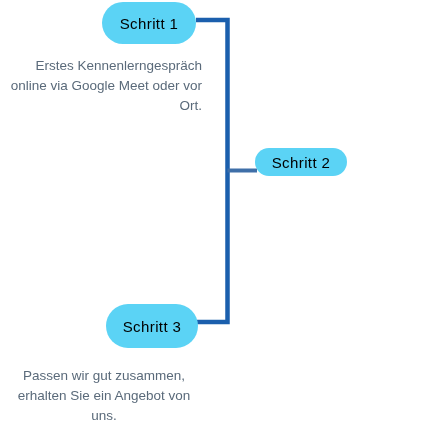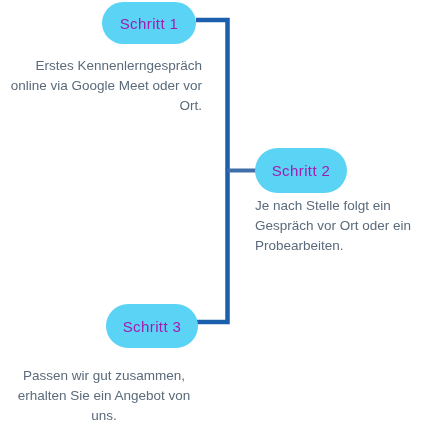--- a/index.html
+++ b/index.html
@@ -31,39 +31,39 @@
   }
 
   
   .pill {
     position: absolute;
     z-index: 2;
     display: flex;
     align-items: center;
     justify-content: center;
     border-radius: 999px;
-    color: #a21caf;
+    color: #000000;
     font-size: 15px;
     letter-spacing: 0.4px;
     line-height: 1;
     white-space: nowrap;
     box-sizing: border-box;
   }
 
   #pill-1 {
     left: 102px;
     top: 2px;
     width: 94px;
     height: 42px;
   }
   #pill-2 {
     left: 255px;
     top: 148px;
     width: 92px;
-    height: 45px;
+    height: 28px;
     text-align: right;
   }
   #pill-3 {
     left: 106px;
     top: 304px;
     width: 92px;
     height: 44px;
   }
 
   
@@ -109,21 +109,20 @@
   <div class="pill" id="pill-1" style="background:#5BD3F5;">
     <span>Schritt 1</span>
   </div>
 
   <div class="desc" id="desc-1">Erstes Kennenlerngespräch online via Google Meet oder vor Ort.</div>
 
   <div class="pill" id="pill-2" style="background:#5BD3F5;">
     <span>Schritt 2</span>
   </div>
 
-  <div class="desc" id="desc-2">Je nach Stelle folgt ein Gespräch vor Ort oder ein Probearbeiten.</div>
 
   <div class="pill" id="pill-3" style="background:#5BD3F5;">
     <span>Schritt 3</span>
   </div>
 
   <div class="desc" id="desc-3">Passen wir gut zusammen, erhalten Sie ein Angebot von uns.</div>
 
 </div>
 
 </body></html>

